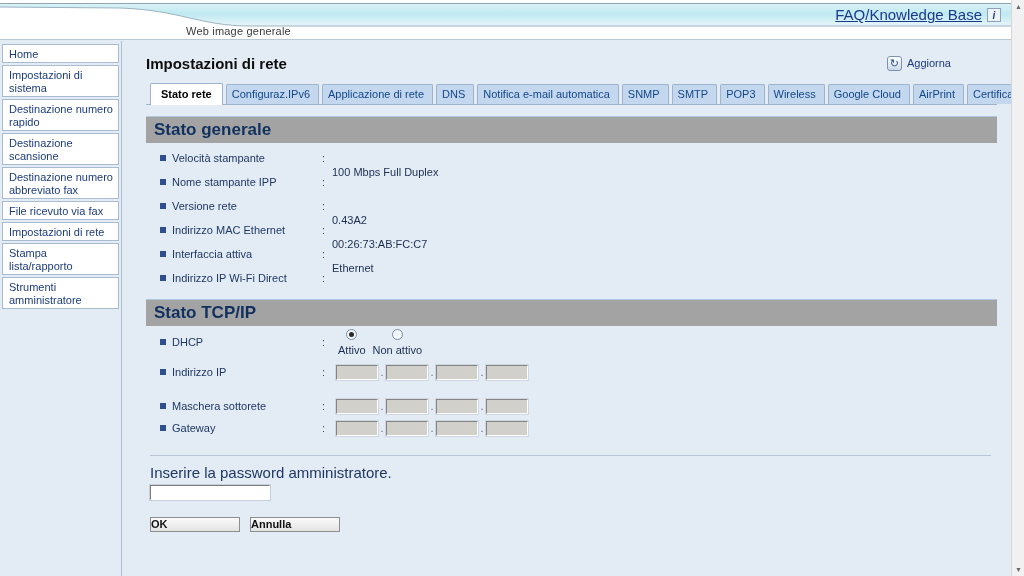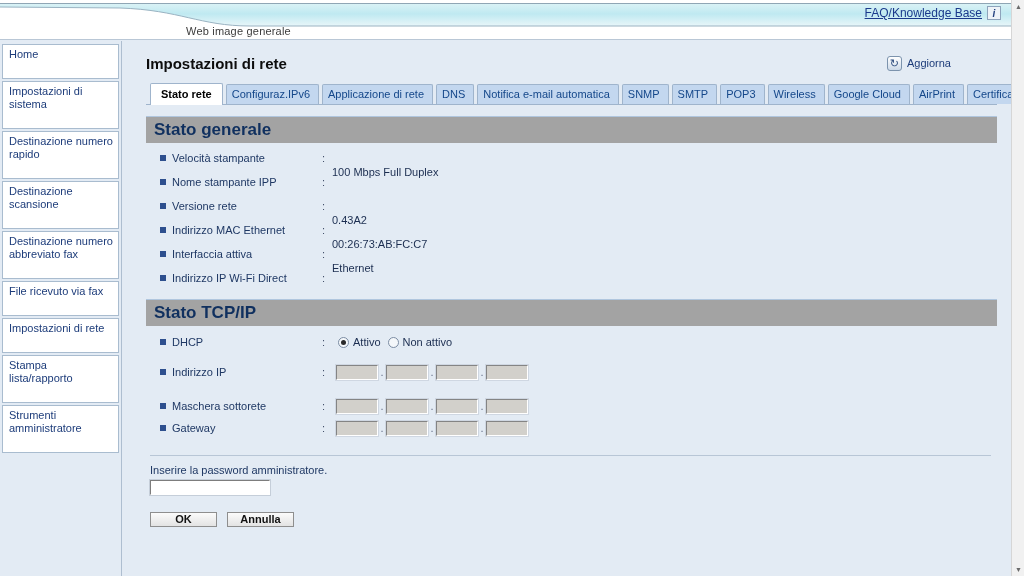--- a/index.html
+++ b/index.html
@@ -22,38 +22,38 @@
   #banner-swoosh { position:absolute; left:0; top:0; width:1011px; height:40px; }
   #app-title {
     position:absolute; left:186px; top:25px;
     font-size:11px; color:#3c3c3c; letter-spacing:.2px;
   }
   #faq-wrap {
     position:absolute; right:10px; top:6px;
     display:flex; align-items:center; gap:5px;
   }
   #faq-link {
-    font-size:12px; color:#1b3a8c; text-decoration:underline; cursor:pointer;
+    font-size:15px; color:#1b3a8c; text-decoration:underline; cursor:pointer;
   }
   #faq-info {
     display:inline-block; width:14px; height:14px; line-height:13px;
     text-align:center; font-size:10px; font-style:italic; font-weight:bold;
     color:#23417f; background:#eef3f8;
     border:1px solid #8ea3bb;
   }
 
   
   #sidebar {
     position:absolute; left:0; top:41px; width:122px; height:535px;
     background:#e3ebf4; padding:3px 2px 0 2px;
     border-right:1px solid #aebed0;
   }
   .nav-item {
     background:#ffffff; border:1px solid #a9bccf;
-    margin-bottom:2px; padding:3px 5px 17px 6px;
+    margin-bottom:2px; padding:3px 5px 1px 6px;
     font-size:11px; color:#1d3c7a; line-height:13px; cursor:pointer;
   }
 
   
   #content {
     position:absolute; left:124px; top:41px; width:887px; height:535px;
     background:#e3ebf4; padding:0;
   }
   #content-inner { padding:8px 14px 0 22px; }
 
@@ -96,48 +96,48 @@
   .row-label {
     display:flex; align-items:center; gap:6px;
     width:176px; padding-left:14px; font-size:11px; color:#1f3864;
   }
   .bullet { width:6px; height:6px; background:#2d4f8e; display:inline-block; flex:none; }
   .colon { width:10px; font-size:11px; color:#44506b; }
   .row-value { font-size:11px; color:#1b2d50;margin-top:28px; }
 
   
   .radio-group { display:flex; align-items:center; gap:7px; padding-left:6px; }
-  .radio-opt { display:flex; align-items:center; gap:4px; cursor:pointer; font-size:11px; color:#1b2d50; }
+  .radio-opt { display:flex; align-items:center; gap:4px; cursor:pointer; font-size:11px; color:#1b2d50;flex-direction:column; }
   .radio {
     width:11px; height:11px; border-radius:50%;
     border:1px solid #7b8ca3; background:#f4f7fa; flex:none;
     display:flex; align-items:center; justify-content:center;
   }
   .radio.on::after { content:""; width:5px; height:5px; border-radius:50%; background:#2a2a2a; }
 
   
   .octets { display:flex; align-items:center; padding-left:4px; }
   .octet {
     width:42px; height:15px; background:#d2d0cb;
     border:1px solid #ffffff; border-top-color:#848484; border-left-color:#848484;
     outline:1px solid #cfd7e2;
   }
   .dot { width:8px; text-align:center; font-size:11px; color:#6a7governing; color:#67718a; }
 
   
   #divider { height:1px; background:#b8c6d6; margin:16px 6px 0 4px; }
-  #pw-label { font-size:11px; color:#1f3864; margin:8px 0 4px 4px; }
+  #pw-label { font-size:15px; color:#1f3864; margin:8px 0 4px 4px; }
   #pw-input {
     width:120px; height:15px; background:#ffffff;
     border:1px solid #ffffff; border-top-color:#7d7d7d; border-left-color:#7d7d7d;
     outline:1px solid #c5ced9; margin-left:4px;
   }
   #btn-row { display:flex; gap:10px; margin:17px 0 0 4px; }
   .btn {
-    width:67px; height:15px; line-height:13px; text-align:center;
+    width:90px; height:15px; line-height:13px; text-align:left;
     font-size:11px; font-weight:bold; color:#111111;
     background:linear-gradient(#fbfbfb,#e3e3e3);
     border:1px solid #8e8e8e; cursor:pointer;
   }
 
   
   #scrollbar {
     position:absolute; right:0; top:0; width:13px; height:576px;
     background:#f1f1f1; border-left:1px solid #d6d6d6;
   }

